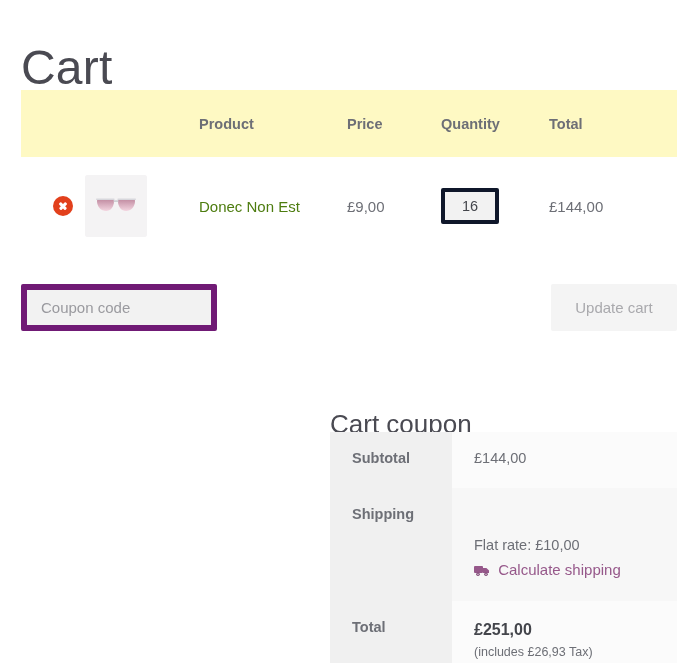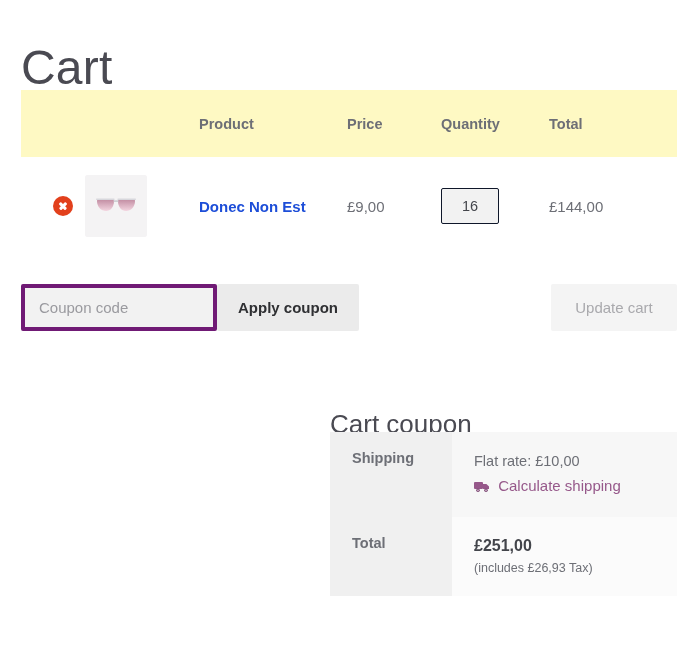--- a/index.html
+++ b/index.html
@@ -100,31 +100,30 @@
     height: 62px;
     background: #f4f3f4;
     border-radius: 3px;
     display: block;
     position: relative;
     overflow: hidden;
   }
   .thumb svg { display: block; }
 
   .product-link {
-    color: #1d4ed8;
+    color: #4d7c0f;
     text-decoration: none;
     font-size: 15px;
-    font-weight: bold;
   }
 
   .qty-input {
     width: 58px;
     height: 36px;
     background: #f2f2f2;
-    border: 1px solid #0f172a;
+    border: 4px solid #0f172a;
     color: #43454b;
     font-family: "Liberation Sans", sans-serif;
     font-size: 14.5px;
     text-align: center;
     border-radius: 2px;
     padding: 0;
   }
 
   .price-cell, .total-cell { color: #6d6f76; font-size: 15px; margin-left: 22px; }
 
@@ -136,21 +135,21 @@
     width: 656px;
     height: 47px;
   }
   .coupon-input {
     position: absolute;
     left: 0;
     top: 0;
     width: 196px;
     height: 47px;
     background: #f2f2f2;
-    border: 4px solid #701a75;
+    border: 6px solid #701a75;
     padding: 0 14px;
     font-family: "Liberation Sans", sans-serif;
     font-size: 15px;
     color: #43454b;
     border-radius: 2px;
   }
   .coupon-input::placeholder { color: #9a9a9f; opacity: 1; }
 
   .apply-coupon-btn {
     position: absolute;
@@ -219,21 +218,21 @@
     vertical-align: top;
     border: none;
   }
   .totals-table tr.alt th { background: #f0f0f0; }
   .totals-table tr.alt td { background: #f7f7f7; }
 
   .row-subtotal th, .row-subtotal td { height: 56px; }
   .row-shipping th, .row-shipping td { height: 82px; }
   .row-total th, .row-total td { height: 74px; }
 
-  .shipping-method { display: block; line-height: 22px; }
+  .shipping-method { display: block; line-height: 22px; margin-top: 28px; }
   .shipping-calc-link {
     display: inline-block;
     margin-top: 3px;
     color: #96588a;
     text-decoration: none;
     font-size: 15px;
     line-height: 22px;
   }
   .truck-icon {
     display: inline-block;
@@ -302,28 +301,31 @@
       <td class="td-qty">
         <input class="qty-input" type="text" value="16" style="">
       </td>
       <td class="total-cell">£144,00</td>
     </tr>
   </tbody>
 </table>
 
 <div class="actions-row">
   <input class="coupon-input" type="text" placeholder="Coupon code" style="">
-  <button class="apply-coupon-btn">Apply coupon</button>
   <button class="update-cart-btn">Update cart</button>
 </div>
 
 <h2 class="totals-title">Cart coupon</h2>
 
 <table class="totals-table">
   <tbody>
+    <tr class="row-subtotal">
+      <th>Subtotal</th>
+      <td>£144,00</td>
+    </tr>
     <tr class="row-shipping alt">
       <th>Shipping</th>
       <td>
         <span class="shipping-method">Flat rate: £10,00</span>
         <a class="shipping-calc-link" href="#">
           <span class="truck-icon">
             <svg width="16" height="13" viewBox="0 0 16 13" xmlns="http://www.w3.org/2000/svg" aria-hidden="true">
               <rect x="0" y="2" width="9" height="7" rx="1" fill="#96588a"></rect>
               <path d="M9 4 L12.4 4 L15 6.4 L15 9 L9 9 Z" fill="#96588a"></path>
               <circle cx="4" cy="10.2" r="1.8" fill="#7d4874"></circle>

